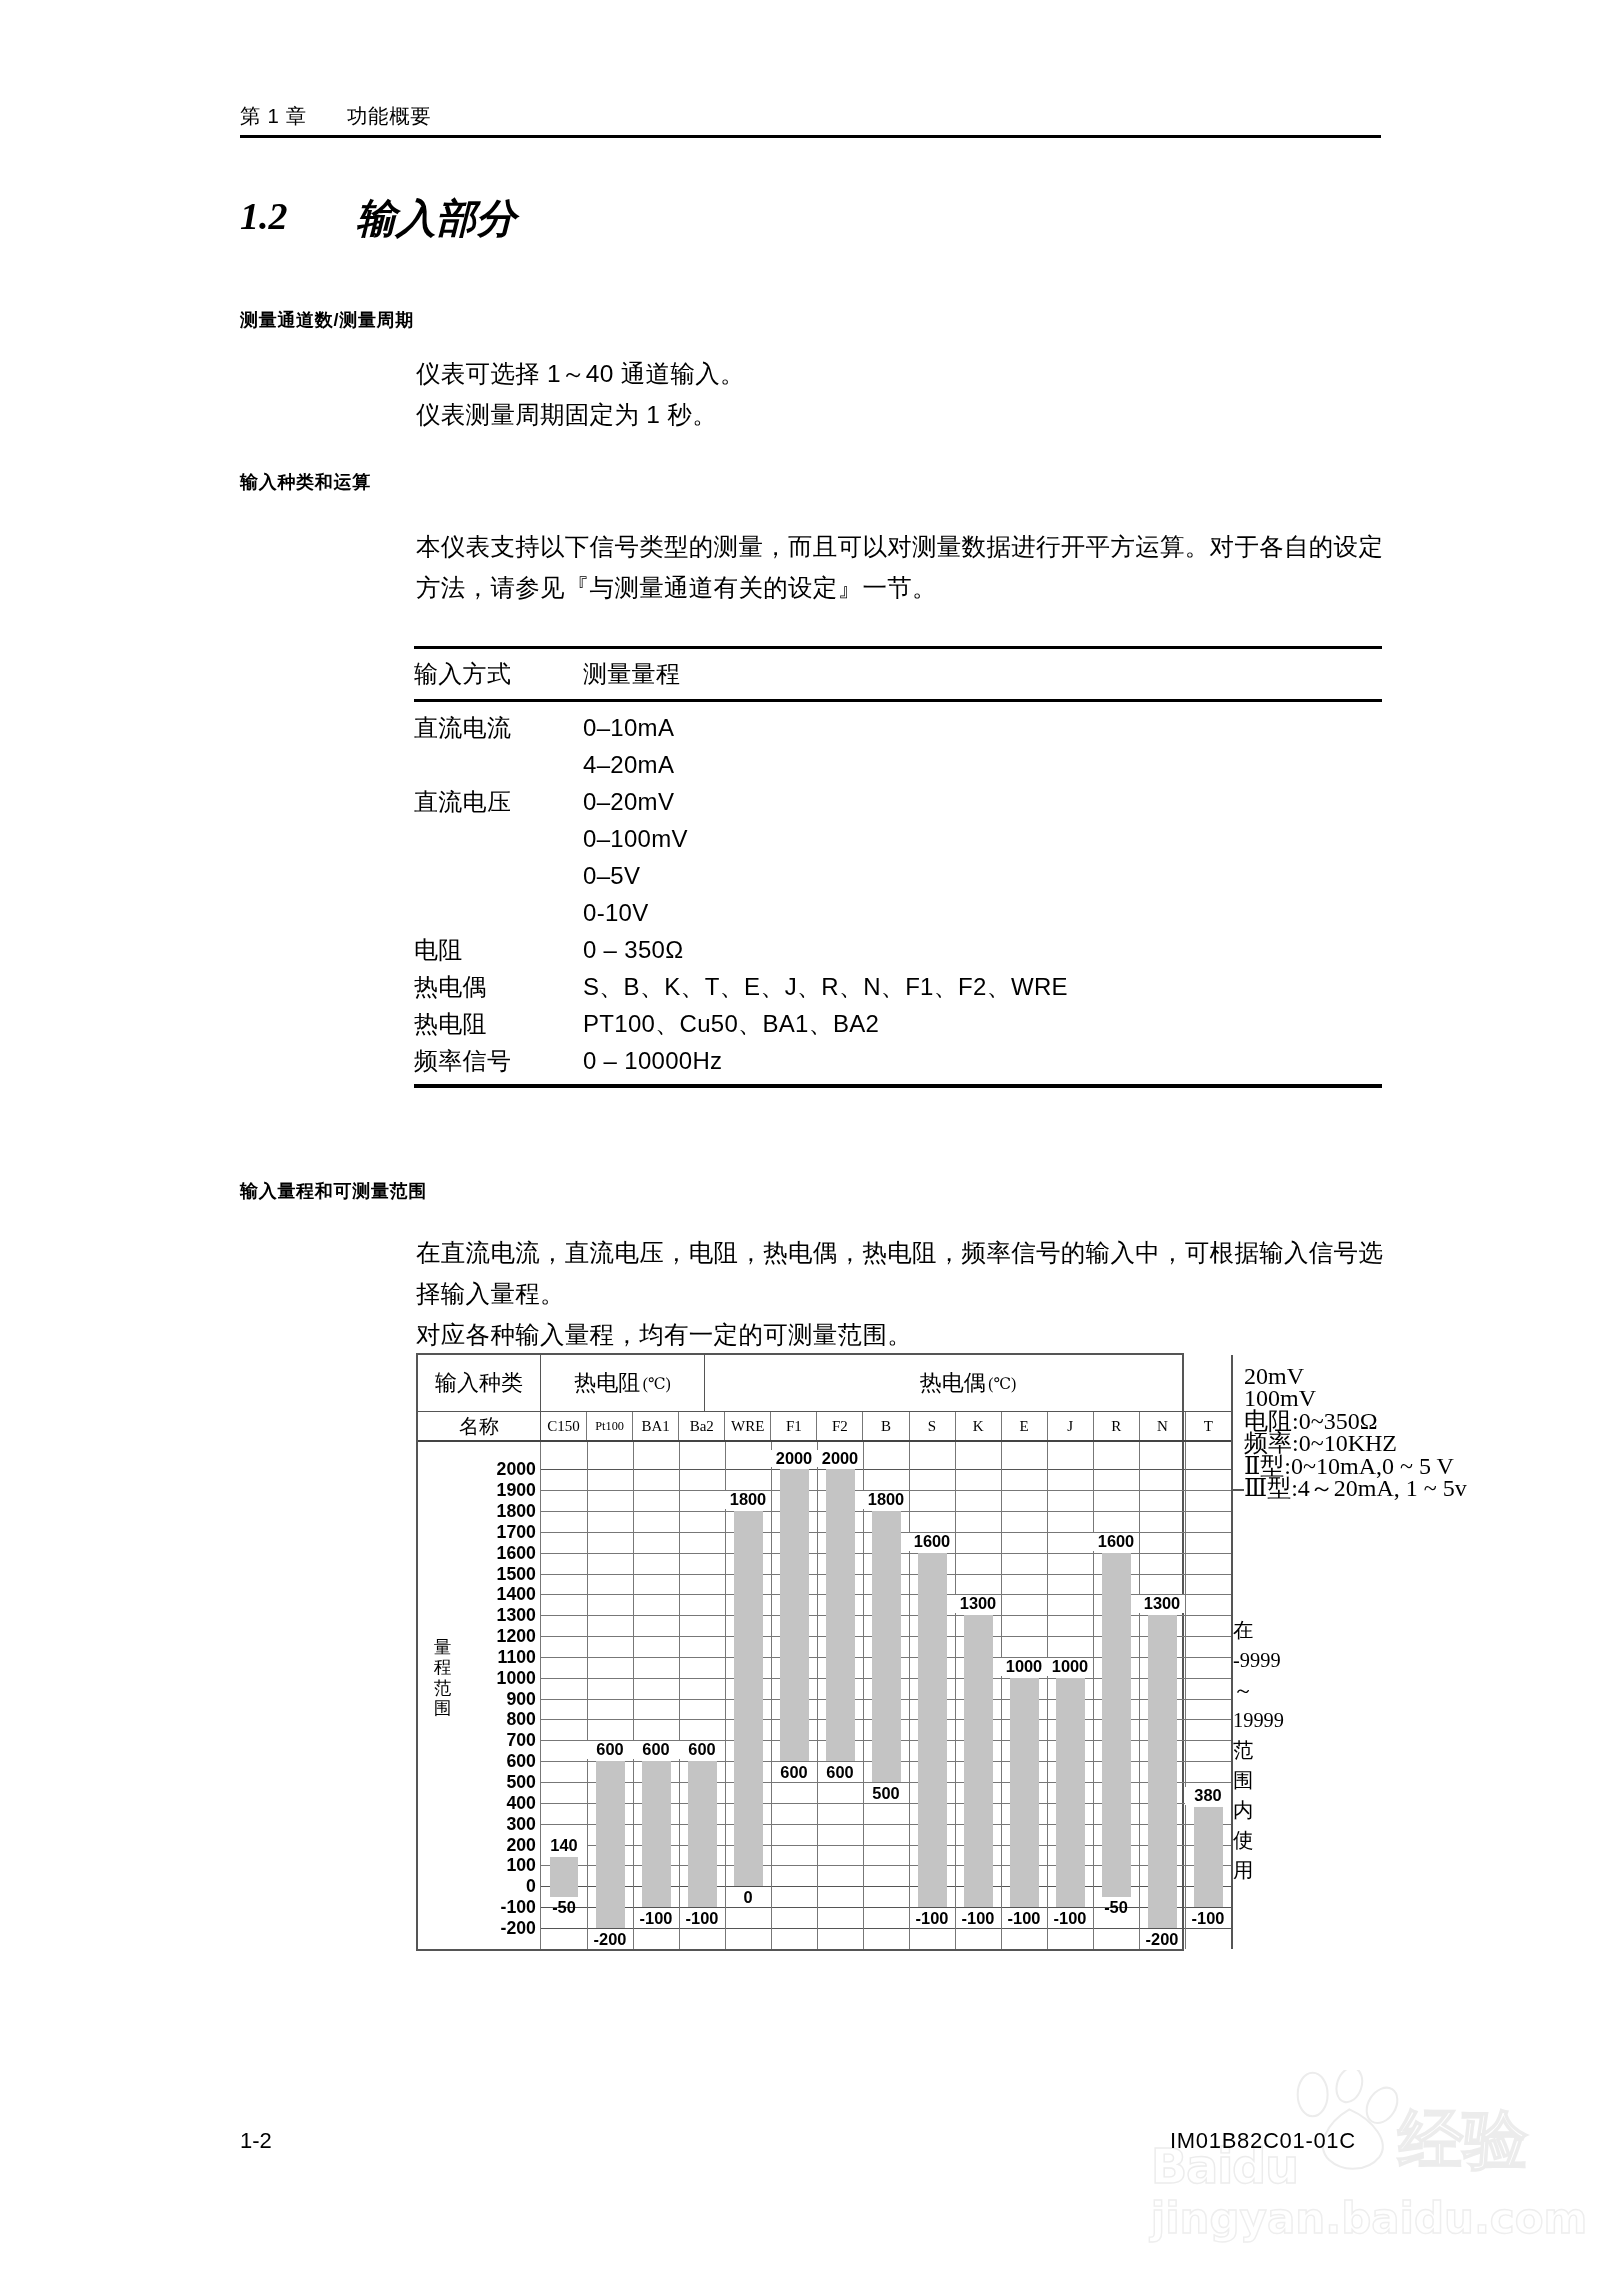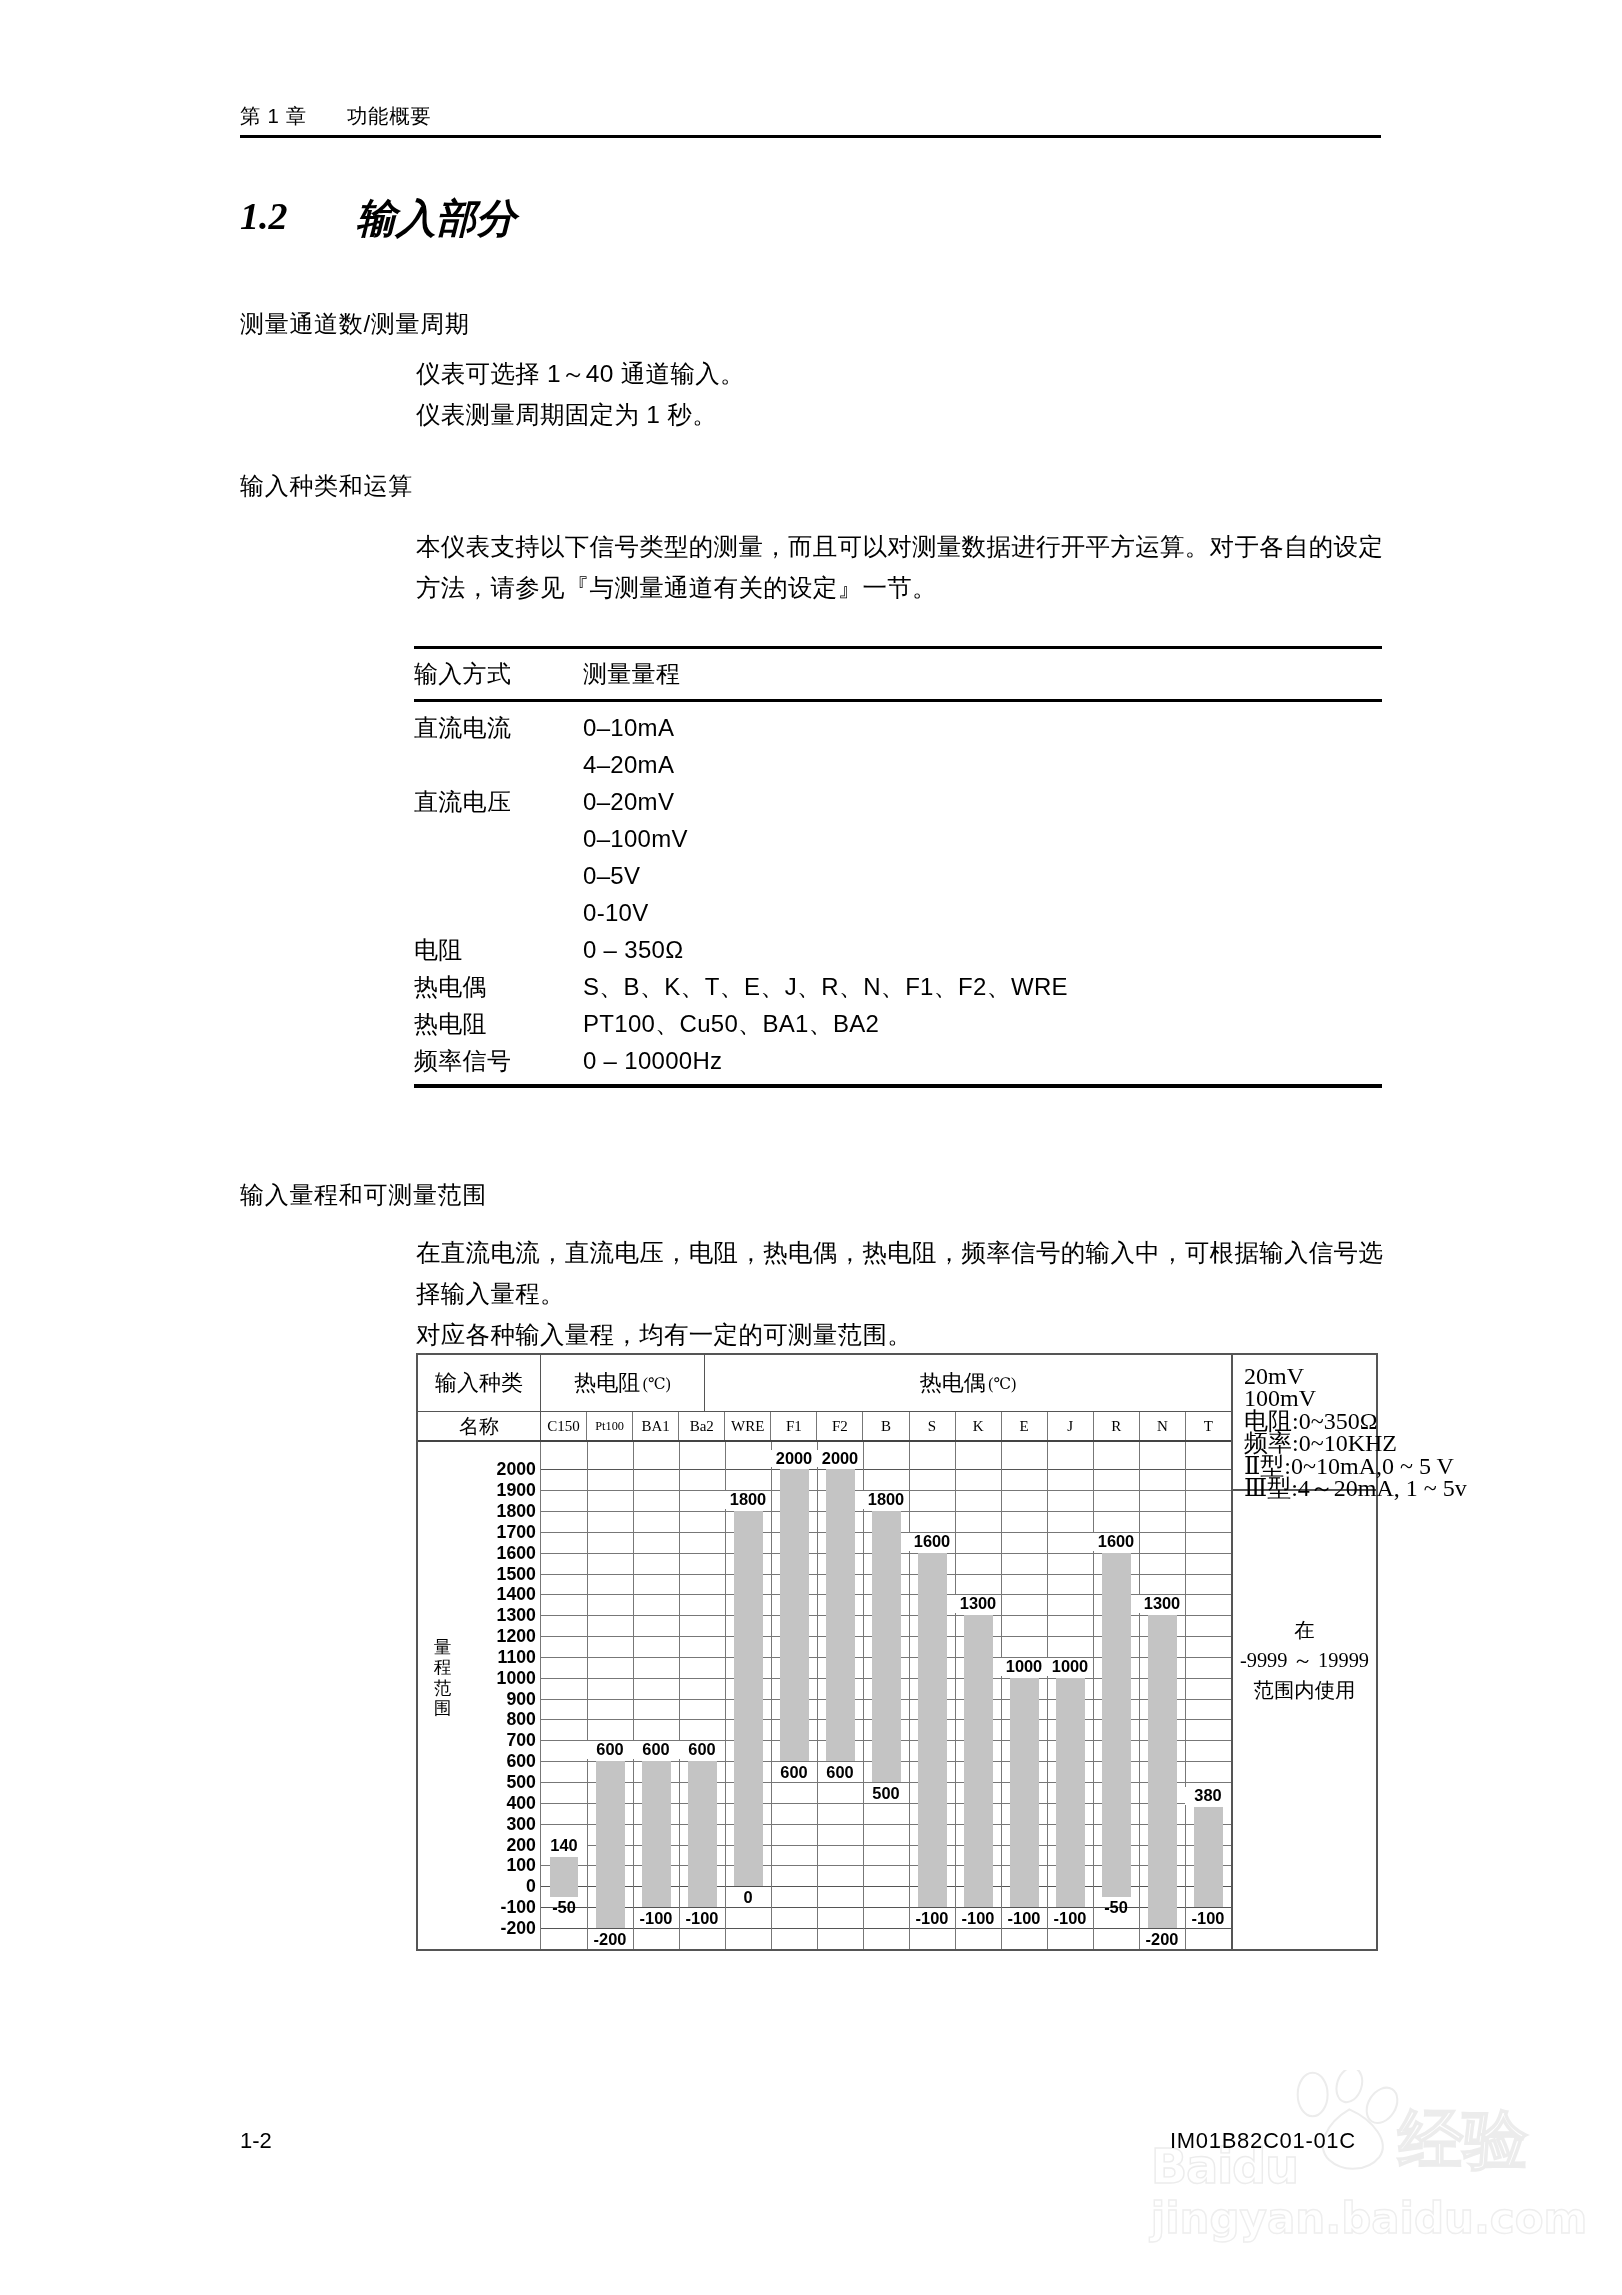--- a/index.html
+++ b/index.html
@@ -32,21 +32,21 @@
     font-family:"Liberation Serif","DejaVu Serif",serif;
   }
   .sec-title {
     position:absolute; left:356px; top:191px;
     font-size:40px; font-weight:bold; font-style:italic;
   }
 
   
   .h3 {
     position:absolute; left:240px;
-    font-size:24px; font-weight:normal; letter-spacing:0.7px;
+    font-size:18px; font-weight:bold; letter-spacing:0.7px;
   }
   .body {
     position:absolute; left:416px;
     font-size:24.5px; line-height:41px; letter-spacing:0.3px;
     width:968px;
   }
 
   
   .spec {
     position:absolute; left:414px; top:646px; width:968px;
@@ -60,21 +60,21 @@
     letter-spacing:0.3px;
   }
   .spec td.c1 { width:169px; }
   .spec .hdr td { padding:5.5px 0 6.8px 0; }
   .spec .pad-top td { padding-top:6.8px; }
   .spec .pad-bot td { padding-bottom:5.5px; }
 
   
   .diagram {
     position:absolute; left:416px; top:1353px;
-    width:962px; height:598px;
+    width:768px; height:598px;
     border:2px solid #555;
     background:#fff;
     box-sizing:border-box;
     font-family:"Liberation Serif","DejaVu Serif",serif;
   }
   .dg-grid {
     position:absolute; inset:0;
     display:grid;
     grid-template-columns: 815px 1fr;
     grid-template-rows: auto;

